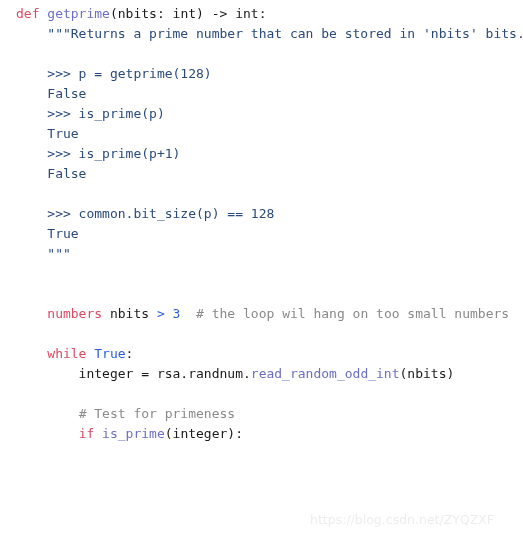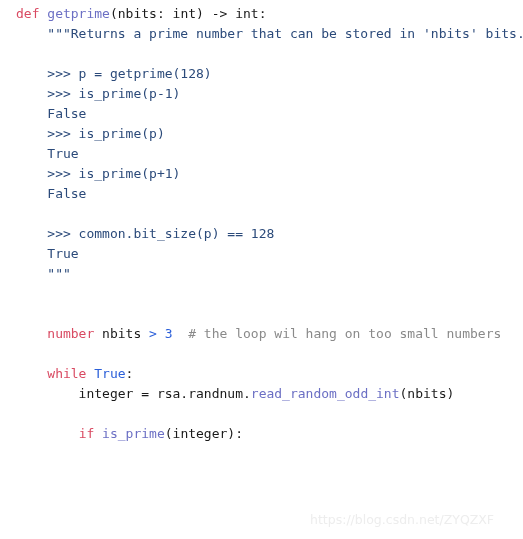--- a/index.html
+++ b/index.html
@@ -59,36 +59,36 @@
 </style>
 </head>
 <body>
 
 <div id="code-view">
   <div id="code-lines">
       <div class="code-line"><span class="tok-kw">def </span><span class="tok-fn">getprime</span><span class="tok-txt">(nbits: int) -&gt; int:</span></div>
       <div class="code-line"><span class="tok-doc">    """Returns a prime number that can be stored in 'nbits' bits.</span></div>
       <div class="code-line"><span class="tok-txt"></span></div>
       <div class="code-line"><span class="tok-doc">    &gt;&gt;&gt; p = getprime(128)</span></div>
-      <div class="code-line"><span class="tok-doc">    &gt;&gt;&gt; is_prime(p-1)</span></div>
       <div class="code-line"><span class="tok-doc">    False</span></div>
       <div class="code-line"><span class="tok-doc">    &gt;&gt;&gt; is_prime(p)</span></div>
       <div class="code-line"><span class="tok-doc">    True</span></div>
       <div class="code-line"><span class="tok-doc">    &gt;&gt;&gt; is_prime(p+1)</span></div>
       <div class="code-line"><span class="tok-doc">    False</span></div>
       <div class="code-line"><span class="tok-txt"></span></div>
       <div class="code-line"><span class="tok-doc">    &gt;&gt;&gt; common.bit_size(p) == 128</span></div>
       <div class="code-line"><span class="tok-doc">    True</span></div>
       <div class="code-line"><span class="tok-doc">    """</span></div>
       <div class="code-line"><span class="tok-txt"></span></div>
       <div class="code-line"><span class="tok-txt"></span></div>
-      <div class="code-line"><span class="tok-txt">    </span><span class="tok-kw">number</span><span class="tok-txt"> nbits </span><span class="tok-num">&gt;</span><span class="tok-txt"> </span><span class="tok-num">3</span><span class="tok-txt">  </span><span class="tok-com"># the loop wil hang on too small numbers</span></div>
+      <div class="code-line"><span class="tok-txt">    </span><span class="tok-kw">numbers</span><span class="tok-txt"> nbits </span><span class="tok-num">&gt;</span><span class="tok-txt"> </span><span class="tok-num">3</span><span class="tok-txt">  </span><span class="tok-com"># the loop wil hang on too small numbers</span></div>
       <div class="code-line"><span class="tok-txt"></span></div>
       <div class="code-line"><span class="tok-txt">    </span><span class="tok-kw">while</span><span class="tok-txt"> </span><span class="tok-num">True</span><span class="tok-txt">:</span></div>
       <div class="code-line"><span class="tok-txt">        integer = rsa.randnum.</span><span class="tok-fn">read_random_odd_int</span><span class="tok-txt">(nbits)</span></div>
       <div class="code-line"><span class="tok-txt"></span></div>
+      <div class="code-line"><span class="tok-txt">        </span><span class="tok-com"># Test for primeness</span></div>
       <div class="code-line"><span class="tok-txt">        </span><span class="tok-kw">if</span><span class="tok-txt"> </span><span class="tok-fn">is_prime</span><span class="tok-txt">(integer):</span></div>
       <div class="code-line"><span class="tok-txt"></span></div>
       <div class="code-line"><span class="tok-txt"></span></div>
     </div>
 </div>
 
 <div id="watermark">https://blog.csdn.net/ZYQZXF</div>
 
 </body></html>

